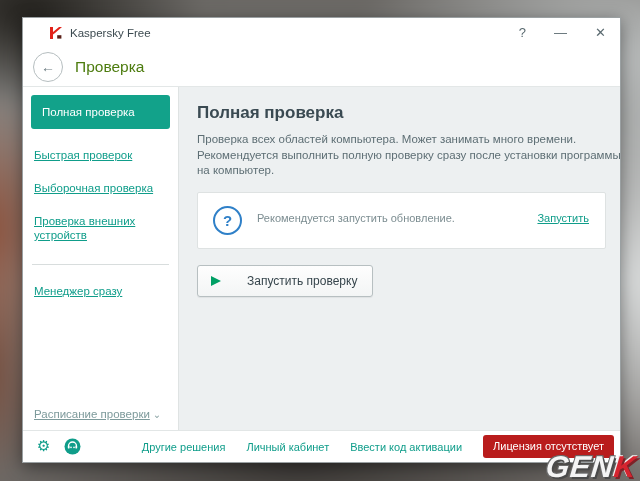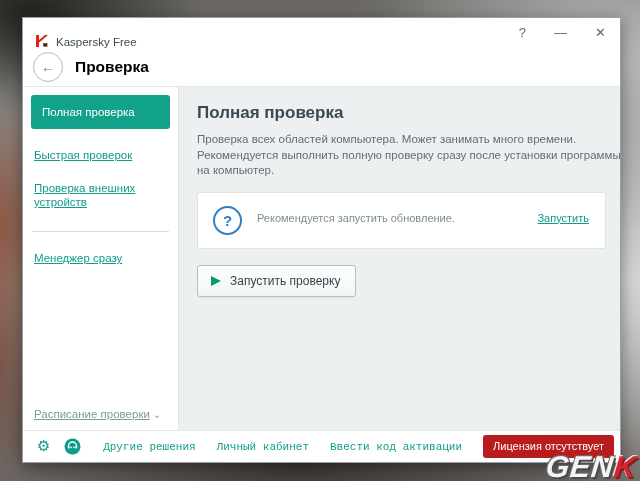--- a/index.html
+++ b/index.html
@@ -20,33 +20,33 @@
       radial-gradient(440px 170px at 330px 490px,#3a3734 0%,rgba(58,55,52,0) 80%),
       linear-gradient(180deg,#63605c 0%,#8d8d8b 32%,#9a9a98 58%,#6f6a66 100%);
   }
   .window{
     position:absolute;left:22px;top:17px;width:599px;height:446px;z-index:2;
     background:#fff;border:1px solid #9aa0a2;box-sizing:border-box;
     box-shadow:0 4px 16px rgba(0,0,0,.45);
     display:flex;flex-direction:column;
   }
   
-  .titlebar{height:30px;display:flex;align-items:flex-end;padding-left:12px;flex:none;}
+  .titlebar{height:30px;display:flex;align-items:center;padding-left:26px;flex:none;}
   .logo{width:14px;height:14px;margin-right:7px;flex:none;}
   .app-title{font-size:11.5px;color:#3c4a50;}
   .tb-spacer{flex:1;}
   .tb-btn{font-size:13px;color:#5a6a70;margin-left:28px;cursor:default;line-height:30px;}
   .tb-btn.close{margin-right:14px;}
   
   .header{height:38px;display:flex;align-items:center;padding-left:10px;flex:none;
     border-bottom:1px solid #e3e7e7;}
   .back-btn{width:28px;height:28px;border:1px solid #b6bec0;border-radius:50%;
     display:flex;align-items:center;justify-content:center;background:#fff;flex:none;}
   .back-arrow{font-size:14px;color:#6d7d83;line-height:1;}
-  .page-title{margin-left:12px;font-size:15.5px;font-weight:700;color:#000000;}
+  .page-title{margin-left:12px;font-size:15.5px;font-weight:400;color:#4d7c0f;}
   
   .body{flex:1;display:flex;min-height:0;}
   .sidebar{width:156px;flex:none;background:#fff;border-right:1px solid #dfe3e3;
     position:relative;box-sizing:border-box;}
   .side-selected{margin:8px 8px 0 8px;height:34px;line-height:34px;border-radius:3px;
     background:#12a28a;color:#fff;font-size:11.5px;padding-left:11px;}
   .side-link{display:block;margin:19px 10px 0 11px;font-size:11.5px;color:#0f9d8a;
     text-decoration:underline;line-height:14px;}
   .side-hr{border:none;border-top:1px solid #d8dddd;margin:22px 9px 0 9px;}
   .side-status{margin:9px 10px 0 11px;font-size:11.5px;color:#7c8d91;line-height:14px;}
@@ -59,33 +59,33 @@
   .main-desc{margin:9px 0 0 0;font-size:11.5px;line-height:15.5px;color:#5d6e74;width:432px;}
   .notice{margin-top:13px;background:#fff;border:1px solid #dee2e2;border-radius:2px;
     padding:12px 16px 13px 15px;position:relative;display:flex;gap:15px;align-items:flex-start;}
   .q-circle{width:25px;height:25px;border:2px solid #2f80c8;border-radius:50%;color:#2f80c8;
     font-size:15px;font-weight:700;display:flex;align-items:center;justify-content:center;
     flex:none;margin-top:1px;}
   .notice-title{font-size:13.5px;color:#37474f;}
   .notice-sub{font-size:11px;color:#7c8d91;margin-top:7px;}
   .notice-action{position:absolute;right:16px;bottom:24px;font-size:11px;color:#0f9d8a;
     text-decoration:underline;}
-  .run-btn{margin-top:16px;display:inline-flex;align-items:center;gap:9px;
+  .run-btn{margin-top:16px;display:inline-flex;align-items:center;gap:26px;
     padding:8px 15px 8px 13px;background:linear-gradient(#fefefe,#f3f5f5);
     border:1px solid #b7bfc1;border-radius:3px;font-size:12px;color:#36454c;
     font-family:"Liberation Sans",sans-serif;box-shadow:0 1px 1px rgba(0,0,0,.06);}
   .play{width:0;height:0;border-left:10px solid #00a065;border-top:5.5px solid transparent;
     border-bottom:5.5px solid transparent;}
   
   .footer{height:31px;flex:none;display:flex;align-items:center;padding:0 4px 0 14px;
     border-top:1px solid #e2e6e6;background:#fff;}
   .gear{font-family:"DejaVu Sans",sans-serif;font-size:15px;color:#0f9d8a;line-height:1;}
   .support{margin-left:14px;width:17px;height:17px;}
   .f-spacer{flex:1;}
-  .f-link{font-size:11px;color:#0f9d8a;margin-right:21px;font-family:Liberation Mono, monospace;}
+  .f-link{font-size:11px;color:#0f9d8a;margin-right:21px;}
   .license-btn{background:#b91c1c;color:#fff;font-size:11px;padding:5px 10px 6px;
     border-radius:3px;margin-right:2px;white-space:nowrap;}
   
   .watermark{position:absolute;right:3px;bottom:-3px;z-index:5;
     font-style:italic;font-weight:900;font-size:30px;letter-spacing:1px;
     transform:skewX(-6deg);font-family:"Liberation Sans",sans-serif;}
   .wm-gen{color:#f4f4f4;
     text-shadow:2px 2px 0 #4a4a4a,-1px -1px 0 #6a6a6a,1px -1px 0 #6a6a6a,-1px 1px 0 #6a6a6a;}
   .wm-k{color:#d5242f;text-shadow:2px 2px 0 #7e2228,-1px -1px 0 #f0f0f0;}
 </style>
@@ -113,20 +113,21 @@
       <span class="back-arrow">←</span>
     </div>
     <span class="page-title">Проверка</span>
   </div>
 
   <div class="body">
 
     <div class="sidebar">
       <div class="side-selected">Полная проверка</div>
       <a class="side-link">Быстрая проверок</a>
+      <a class="side-link">Выборочная проверка</a>
       <a class="side-link">Проверка внешних устройств</a>
       <hr class="side-hr">
       <a class="side-link">Менеджер сразу</a>
       <a class="schedule"><span>Расписание проверки</span><span class="chev">⌄</span></a>
     </div>
 
     <div class="main">
       <h1 class="main-title">Полная проверка</h1>
       <p class="main-desc">Проверка всех областей компьютера. Может занимать много времени. Рекомендуется выполнить полную проверку сразу после установки программы на компьютер.</p>
 

